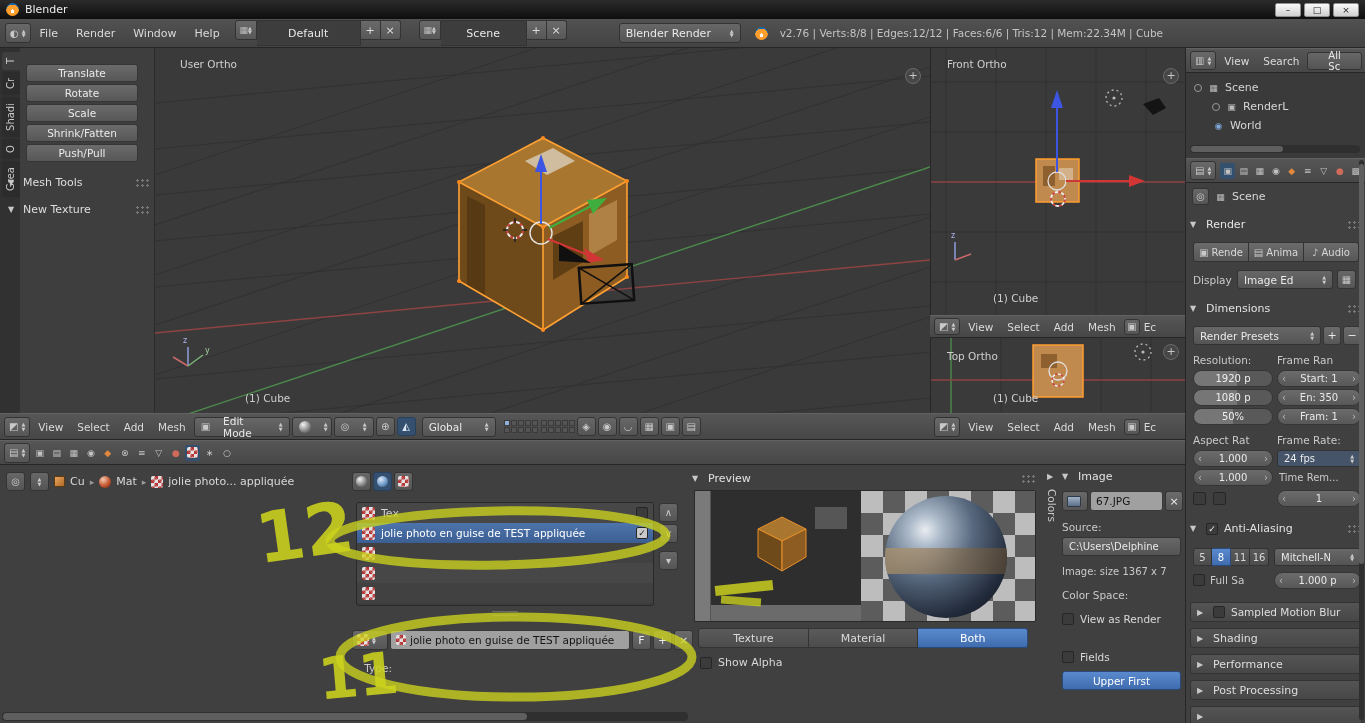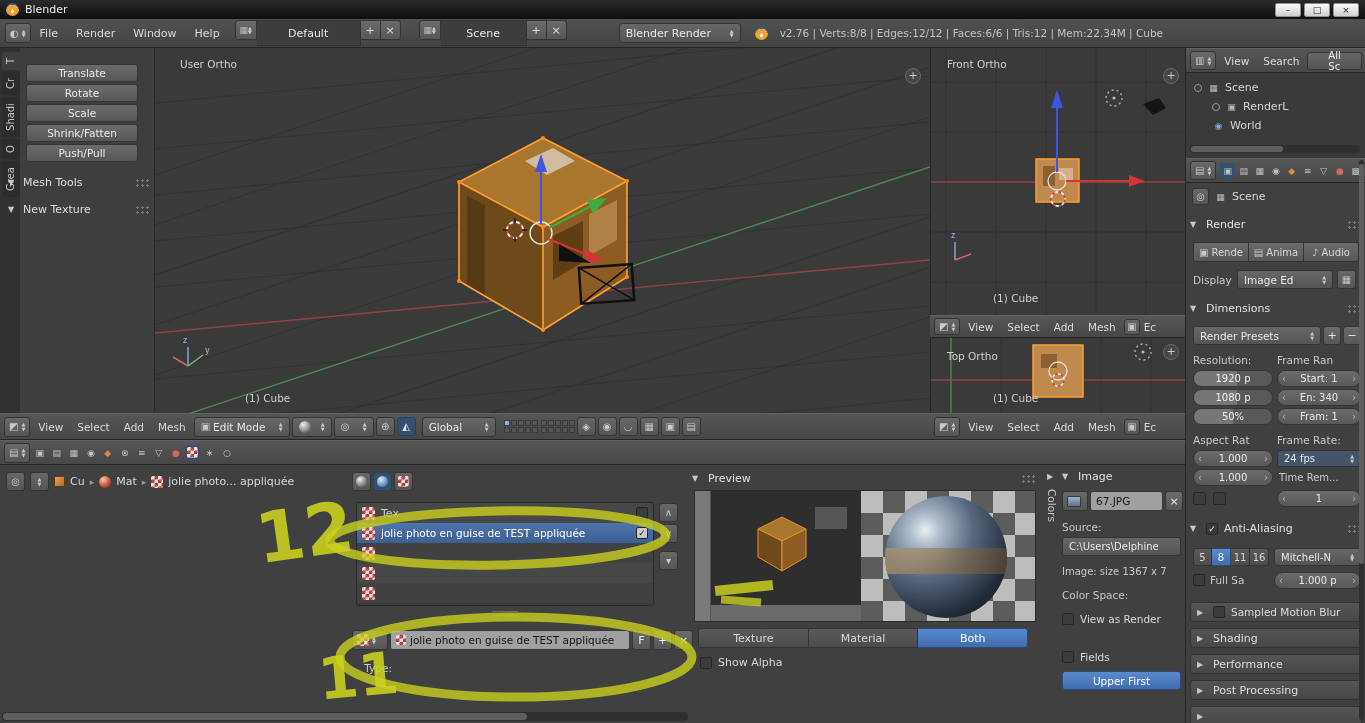--- a/index.html
+++ b/index.html
@@ -20,21 +20,21 @@
 .ebtn{height:20px;display:flex;align-items:center;gap:3px;background:linear-gradient(#696969,#565656);border:1px solid #333;border-radius:3px;padding:0 4px;color:#ccc}
 .arrs{display:flex;flex-direction:column;align-items:center;line-height:4.5px;font-size:5px;color:#c9c9c9}
 .arrs::before{content:"▲"}.arrs::after{content:"▼"}
 .grp{display:flex}
 .grp>*{border:1px solid #333;border-left-width:0;display:flex;align-items:center;justify-content:center;height:20px}
 .grp>*:first-child{border-left-width:1px;border-radius:3px 0 0 3px}
 .grp>*:last-child{border-radius:0 3px 3px 0}
 .gbtn{width:20px;background:linear-gradient(#6a6a6a,#575757);color:#ddd}
 .gicon{width:22px;background:linear-gradient(#6a6a6a,#575757);color:#bbb;font-size:9px}
 .gfld{background:#3d3d3d;color:#e8e8e8;padding:12px 8px}
-.dd{height:20px;background:linear-gradient(#676767,#545454);border:1px solid #333;border-radius:3px;display:flex;align-items:center;gap:3px;padding:0 6px;color:#e9e9e9}
+.dd{height:20px;background:linear-gradient(#676767,#545454);border:1px solid #333;border-radius:3px;display:flex;align-items:center;gap:13px;padding:0 6px;color:#e9e9e9}
 #stats{color:#c4c4c4;margin-left:12px;font-size:10.5px;white-space:nowrap}
 
 .btn{background:linear-gradient(#6b6b6b,#575757);border:1px solid #353535;border-radius:3px;color:#eaeaea;display:flex;align-items:center;justify-content:center;gap:4px}
 .btn.blue{background:linear-gradient(#5a8ace,#3f6cae);border-color:#2b4a7c;color:#fff}
 .hicon{width:19px;height:19px;background:linear-gradient(#676767,#555);border:1px solid #343434;border-radius:3px;display:flex;align-items:center;justify-content:center;font-size:10px;color:#c9c9c9;flex:none}
 .hicon.on{background:#35506e;border-color:#27405c;color:#dfe8f5}
 .picon{width:15px;height:16px;display:flex;align-items:center;justify-content:center;font-size:9px;color:#c3c3c3;border-radius:2px;flex:none}
 .picon.on{background:#33506f}
 .num{background:linear-gradient(#6b6b6b,#585858);border:1px solid #353535;border-radius:9px;color:#e9e9e9;display:flex;align-items:center;font-size:10px;padding:0 4px}
 .num::before{content:"‹";color:#b9b9b9}
@@ -683,21 +683,21 @@
     <div class="abs slider" style="left:7px;top:231px;width:80px;height:17px">
         <span>1080 p</span>
       </div>
     <div class="abs slider" style="left:7px;top:250px;width:80px;height:17px;background:linear-gradient(90deg,#767676 0 50%,#595959 50%)">
         <span>50%</span>
       </div>
     <div class="abs num" style="left:91px;top:212px;width:84px;height:17px">
         <span class="v">Start: 1</span>
       </div>
     <div class="abs num" style="left:91px;top:231px;width:84px;height:17px">
-        <span class="v">En: 340</span>
+        <span class="v">En: 350</span>
       </div>
     <div class="abs num" style="left:91px;top:250px;width:84px;height:17px">
         <span class="v">Fram: 1</span>
       </div>
     <div class="abs row" style="left:7px;top:276px">
       <span class="lbl" style="width:84px">Aspect Rat</span>
       <span class="lbl">Frame Rate:</span>
     </div>
     <div class="abs num" style="left:7px;top:292px;width:80px;height:17px">
         <span class="v">1.000</span>

